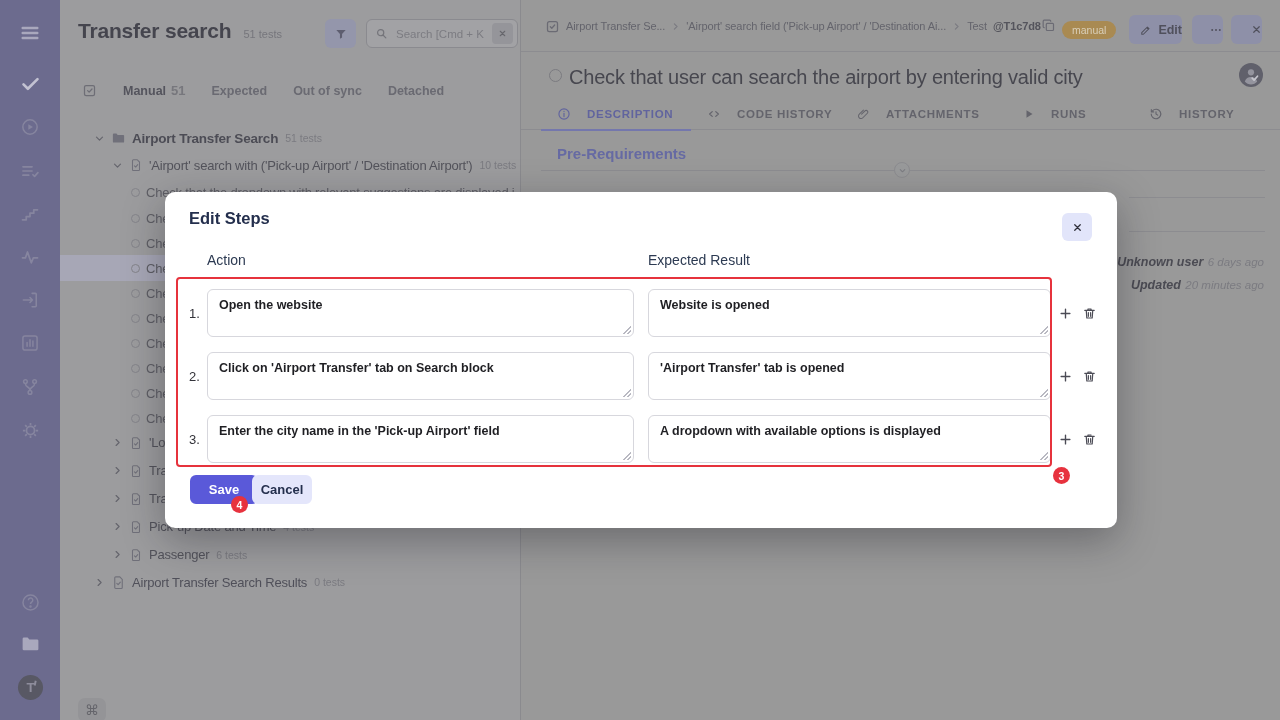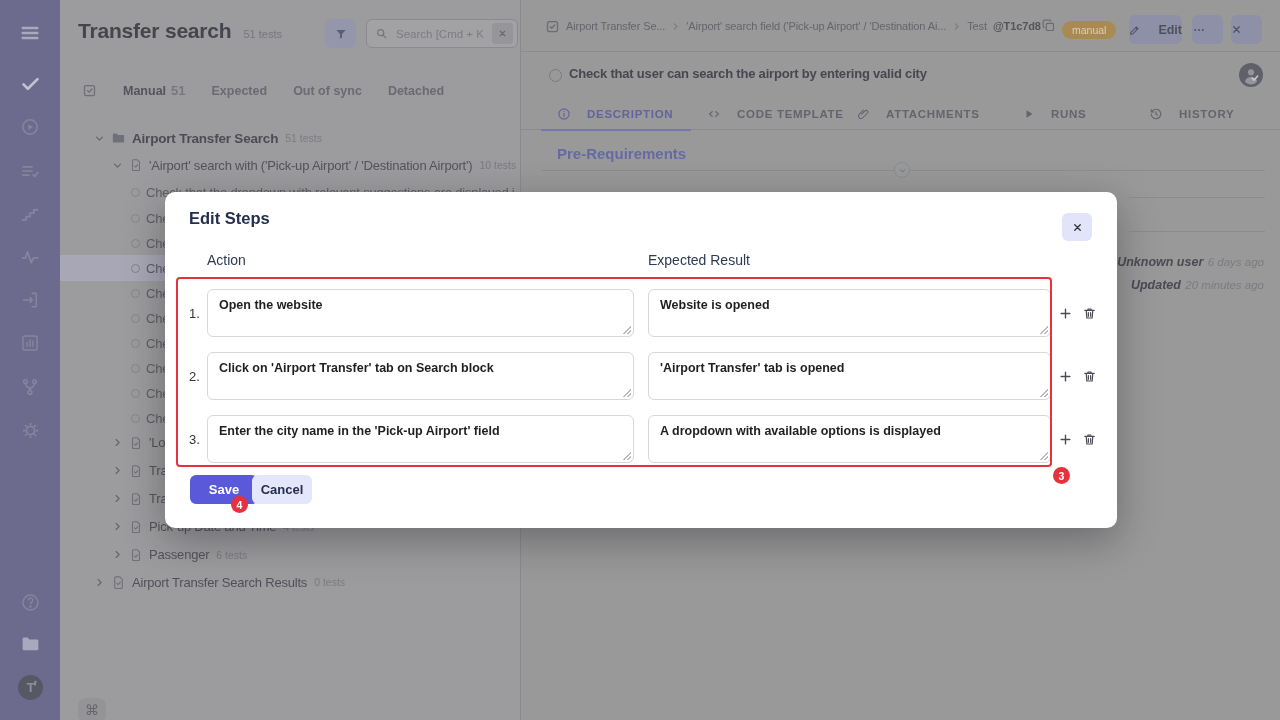--- a/index.html
+++ b/index.html
@@ -54,23 +54,23 @@
   .detail-panel{position:absolute;left:520px;top:0;width:760px;height:720px;background:#999999;border-left:1px solid #8a8a8e;}
   .crumb-bar{position:absolute;left:0;top:0;width:760px;height:52px;border-bottom:1px solid #8c8c90;}
   .crumbs{position:absolute;left:24px;top:0;height:52px;width:496px;display:flex;align-items:center;gap:6px;
     white-space:nowrap;overflow:hidden;font-size:11px;color:#64646c;letter-spacing:-.1px;}
   .crumbs .bold{font-weight:bold;color:#54545c;}
   .crumb-chev{color:#7a7a80;}
   .copy-ic{position:absolute;left:520px;top:18px;color:#6b6b74;}
   .badge-manual{position:absolute;left:541px;top:21px;height:18px;padding:0 10px;border-radius:9px;
     background:#a98a52;color:#d9cfb9;font-size:10.5px;display:flex;align-items:center;}
   .hbtn{position:absolute;top:15px;height:29px;background:#8e90a8;border-radius:6px;color:#50505c;
-    display:flex;align-items:center;justify-content:space-between;gap:6px;font-size:12.5px;font-weight:bold;}
+    display:flex;align-items:center;justify-content:flex-end;gap:6px;font-size:12.5px;font-weight:bold;}
   .title-row-circle{position:absolute;left:28px;top:69px;width:13px;height:13px;border:1.5px solid #7b7b80;border-radius:50%;}
-  .case-title{position:absolute;left:48px;top:66px;font-size:13px;font-weight:bold;color:#47474f;letter-spacing:-.2px;}
+  .case-title{position:absolute;left:48px;top:66px;font-size:20px;font-weight:normal;color:#47474f;letter-spacing:-.2px;}
   .avatar{position:absolute;left:718px;top:63px;}
   .tabs-bar{position:absolute;left:0;top:98px;width:760px;height:32px;border-bottom:1px solid #8c8c90;}
   .tab{position:absolute;top:0;height:32px;display:flex;align-items:center;gap:16px;
     font-size:11.5px;font-weight:bold;letter-spacing:.7px;color:#64646c;}
   .tab.active{color:#61649e;}
   .tab.active::after{content:"";position:absolute;left:0;right:0;bottom:-1px;height:2px;background:#7477ad;}
   .prereq{position:absolute;left:36px;top:145px;font-size:15px;font-weight:bold;color:#666aa3;}
   .divider{position:absolute;height:1px;background:#8c8c90;}
   .div-toggle{position:absolute;left:373px;top:162px;width:16px;height:16px;border:1px solid #8c8c90;
     border-radius:50%;background:#999a9b;display:flex;align-items:center;justify-content:center;color:#7c7c82;}
@@ -526,21 +526,21 @@
             </svg>
           </span>
         <span>DESCRIPTION</span>
       </div>
       <div class="tab" style="left:186px">
         <span class="ic">
             <svg width="14" height="14" viewBox="0 0 24 24" fill="none" stroke="currentColor" stroke-width="2.1" stroke-linecap="round" stroke-linejoin="round">
               <path d="M9 8l-4.5 4L9 16M15 8l4.5 4L15 16"></path>
             </svg>
           </span>
-        <span>CODE TEMPLATE</span>
+        <span>CODE HISTORY</span>
       </div>
       <div class="tab" style="left:336px">
         <span class="ic">
             <svg width="13" height="13" viewBox="0 0 24 24" fill="none" stroke="currentColor" stroke-width="1.9" stroke-linecap="round">
               <path d="M8.5 11.5l6.2-6.2a3.1 3.1 0 114.4 4.4l-8.3 8.3a4.6 4.6 0 11-6.5-6.5l7.6-7.6"></path>
             </svg>
           </span>
         <span>ATTACHMENTS</span>
       </div>
       <div class="tab" style="left:502px">

